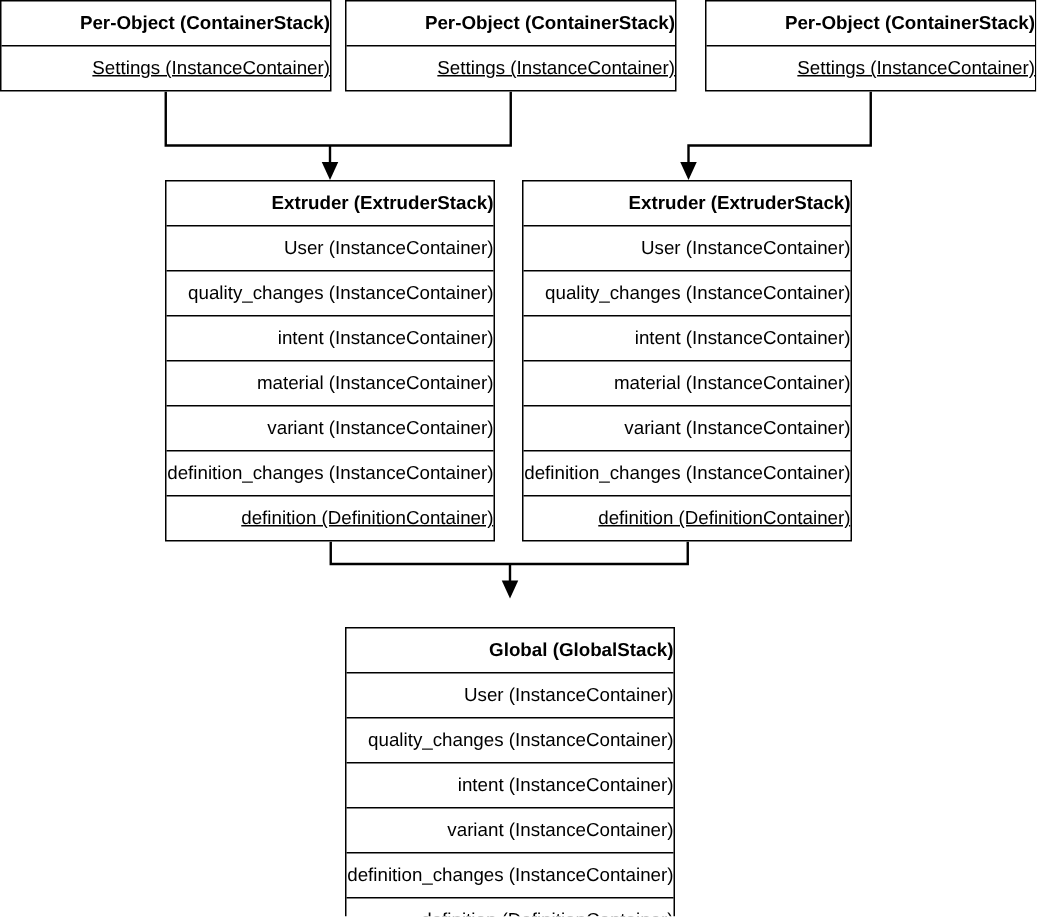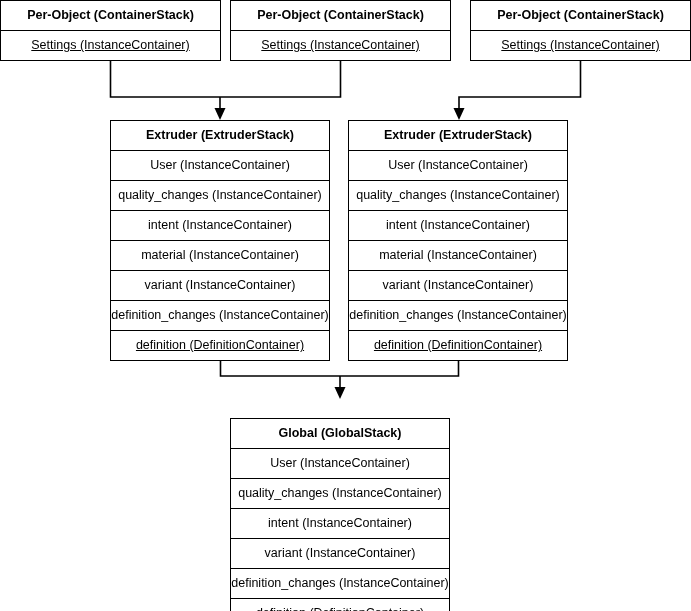--- a/index.html
+++ b/index.html
@@ -20,21 +20,21 @@
   .stack-box {
     position: absolute;
     box-sizing: border-box;
     border: 1px solid #000000;
     background: #ffffff;
   }
   .row {
     box-sizing: border-box;
     height: 30px;
     line-height: 28px;
-    text-align: center;
+    text-align: right;
     font-size: 12.5px;
     color: #000000;
     border-bottom: 1px solid #000000;
     white-space: nowrap;
     overflow: hidden;
   }
   .row:last-child {
     border-bottom: none;
     text-decoration: underline;
   }

